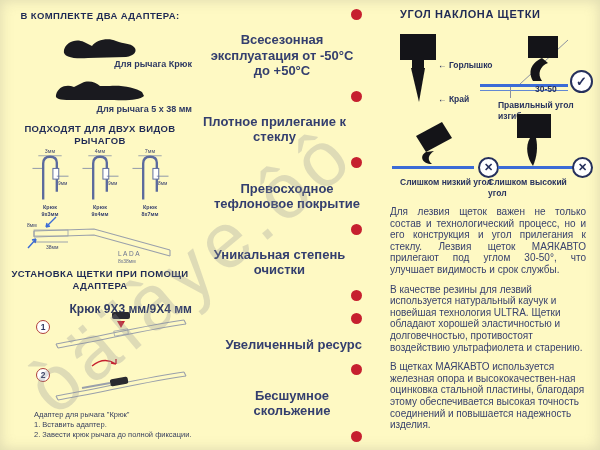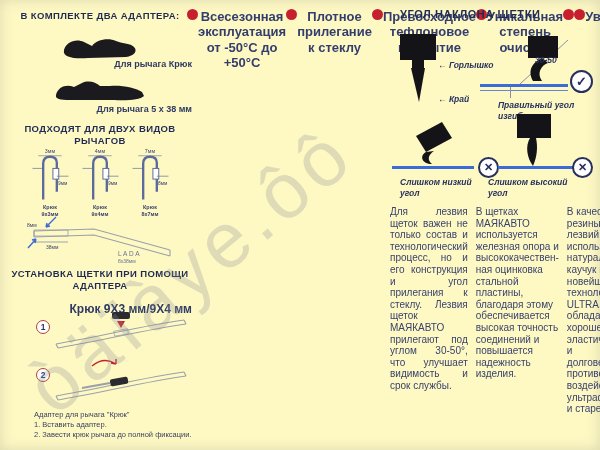--- a/index.html
+++ b/index.html
@@ -10,38 +10,38 @@
   
   .abs { position:absolute; }
   .lh { position:absolute; left:8px; width:184px; text-align:center; font-weight:bold;
         font-size:9.5px; letter-spacing:.4px; color:#1f2a55; line-height:1.3; }
   .lcap { position:absolute; left:8px; width:184px; text-align:right; font-size:9px;
           color:#2f3a64; font-weight:bold; }
   .ink { stroke:#5b6a9d; fill:none; }
 
   
   .mid { position:absolute; left:187px; top:0; width:175px; height:450px;
-         display:flex; flex-direction:row; align-items:flex-start;
+         display:flex; flex-direction:column; align-items:flex-end;
          justify-content:space-between; padding:9px 0 8px; }
   .dot { width:11px; height:11px; border-radius:50%; background:#c6202f; flex:0 0 auto; }
   .feat { font-weight:bold; font-size:13px; line-height:1.18; color:#333e6e; text-align:center; }
   .w160{max-width:160px}.w175{max-width:175px}.w150{max-width:150px}
   .w165{max-width:165px}.w140{max-width:140px}
 
   
   .rh { position:absolute; left:400px; top:8px; font-weight:bold; font-size:11px;
         letter-spacing:.6px; color:#1f2a55; }
-  .rlab { position:absolute; font-weight:bold; font-size:8.5px; color:#27325e; line-height:1.25;font-style:italic; }
+  .rlab { position:absolute; font-weight:bold; font-size:8.5px; color:#27325e; line-height:1.25; }
   .blue-line { position:absolute; background:#3b6bd6; height:3px; }
   .blue-line2 { position:absolute; background:#3b6bd6; height:1px; opacity:.8; }
   .mark-circle { position:absolute; border:2.5px solid #26305c; border-radius:50%;
                  display:flex; align-items:center; justify-content:center;
                  font-weight:bold; color:#26305c; background:#fff; }
   .paras { position:absolute; left:390px; top:206px; width:196px; display:flex;
-           gap:8px; }
+           flex-direction:column; gap:8px; }
   .paras p { font-size:10px; line-height:1.16; color:#39426e; }
   .paras p.just { text-align:justify; }
 
   
   .foot { position:absolute; left:34px; top:410px; width:158px; font-size:7.5px;
           line-height:1.35; color:#3a4260; }
   .stepnum { position:absolute; width:14px; height:14px; border:1.4px solid #b0403a;
              border-radius:50%; display:flex; align-items:center; justify-content:center;
              font-size:8.5px; font-weight:bold; color:#2b3560; background:#fff; }
 
@@ -179,21 +179,21 @@
   </div>
 
   <svg class="abs" style="left:502px; top:34px" width="72" height="52" viewBox="0 0 72 52">
     <line x1="18" y1="50" x2="66" y2="6" stroke="#8a90a0" stroke-width="1"></line>
     <rect x="26" y="2" width="30" height="22" fill="#141418"></rect>
     <path d="M40,24 C31,28 25,36 31,47 L40,47 C35,40 38,32 46,29 Z" fill="#141418"></path>
   </svg>
   <div class="blue-line" style="left:480px; top:84px; width:88px"></div>
   <div class="blue-line2" style="left:480px; top:90px; width:88px"></div>
   <div class="abs" style="left:510px; top:87px; width:1px; height:11px; background:#8a90a0"></div>
-  <div class="rlab" style="left:535px; top:55px">30-50</div>
+  <div class="rlab" style="left:535px; top:84px">30-50</div>
   <div class="mark-circle" style="left:570px; top:70px; width:23px; height:23px; font-size:13px">
     <span>✓</span>
   </div>
   <div class="rlab" style="left:498px; top:100px; width:100px">Правильный угол изгиба</div>
 
   <svg class="abs" style="left:400px; top:118px" width="62" height="50" viewBox="0 0 62 50">
     <polygon points="16,18 42,4 52,20 26,34" fill="#141418"></polygon>
     <path d="M26,34 C19,38 22,46 32,46 C27,42 28,37 34,33 Z" fill="#141418"></path>
   </svg>
   <div class="blue-line" style="left:392px; top:166px; width:82px"></div>
@@ -207,18 +207,18 @@
     <path d="M25,26 C20,34 22,46 28,54 C32,45 33,35 31,26 Z" fill="#141418"></path>
   </svg>
   <div class="blue-line" style="left:498px; top:166px; width:86px"></div>
   <div class="mark-circle" style="left:572px; top:157px; width:21px; height:21px; font-size:11px">
     <span>✕</span>
   </div>
   <div class="rlab" style="left:488px; top:177px; width:92px">Слишком высокий угол</div>
 
   <div class="paras">
     <p class="just">Для лезвия щеток важен не только состав и технологический процесс, но и его конструкция и угол прилегания к стеклу. Лезвия щеток МАЯКАВТО прилегают под углом 30-50°, что улучшает видимость и срок службы.</p>
+    <p>В качестве резины для лезвий используется натуральный каучук и новейшая технология ULTRA. Щетки обладают хорошей эластичностью и долговечностью, противостоят воздействию ультрафиолета и старению.</p>
     <p>В щетках МАЯКАВТО используется железная опора и высококачествен-ная оцинковка стальной пластины, благодаря этому обеспечивается высокая точность соединений и повышается надежность изделия.</p>
-    <p>В качестве резины для лезвий используется натуральный каучук и новейшая технология ULTRA. Щетки обладают хорошей эластичностью и долговечностью, противостоят воздействию ультрафиолета и старению.</p>
   </div>
 
   <div class="watermark">òäïàye.ôô</div>
 </div>
 
 </body></html>

